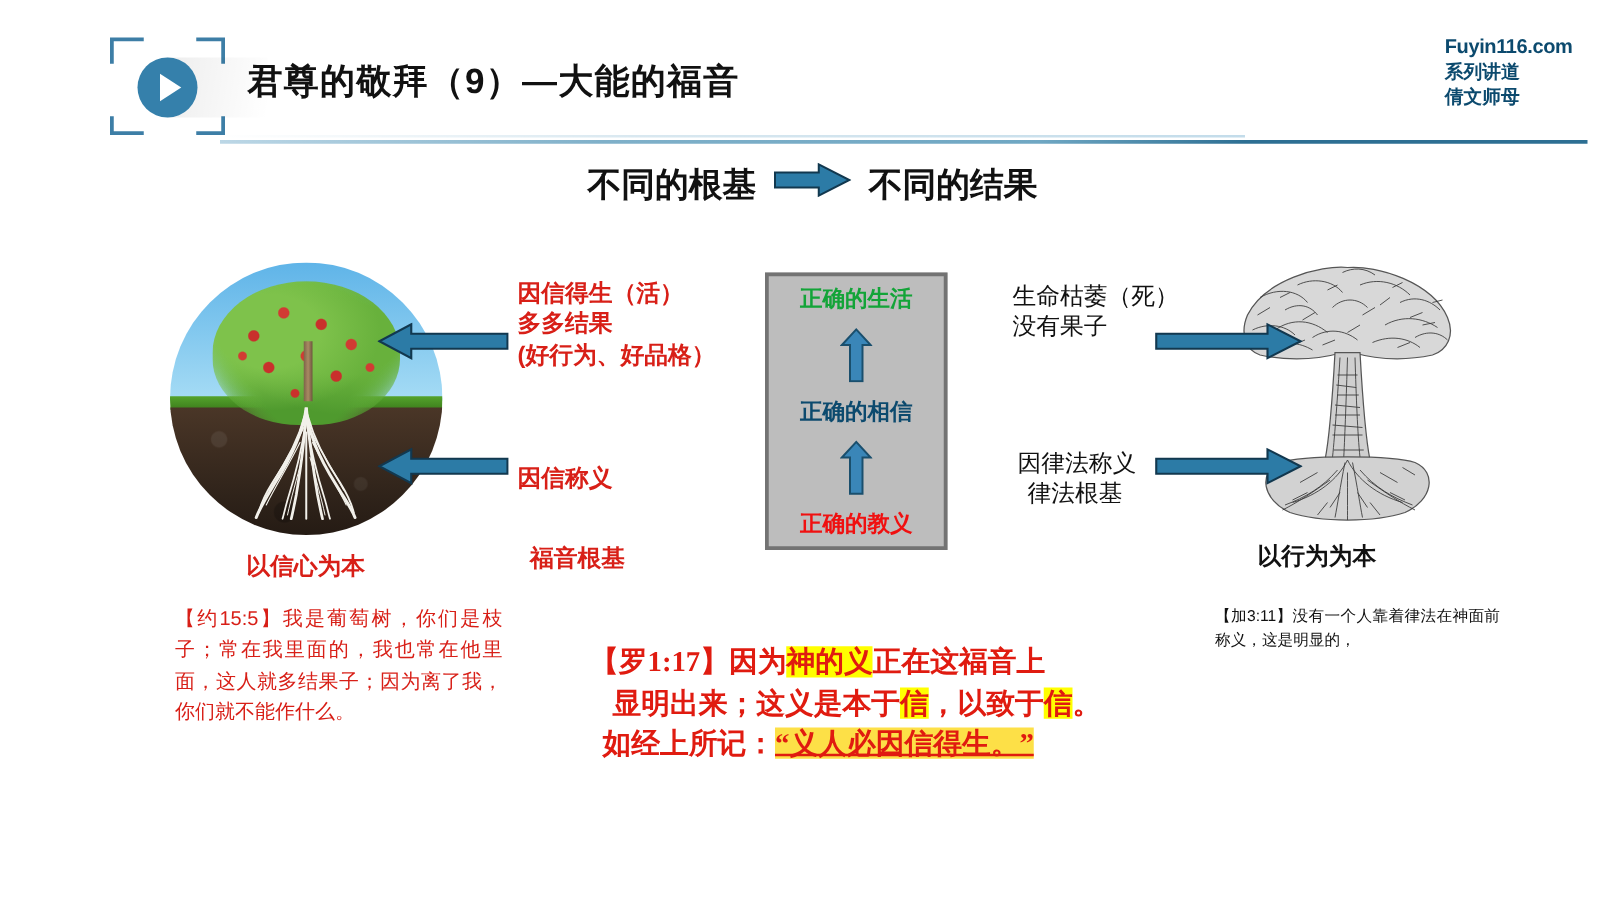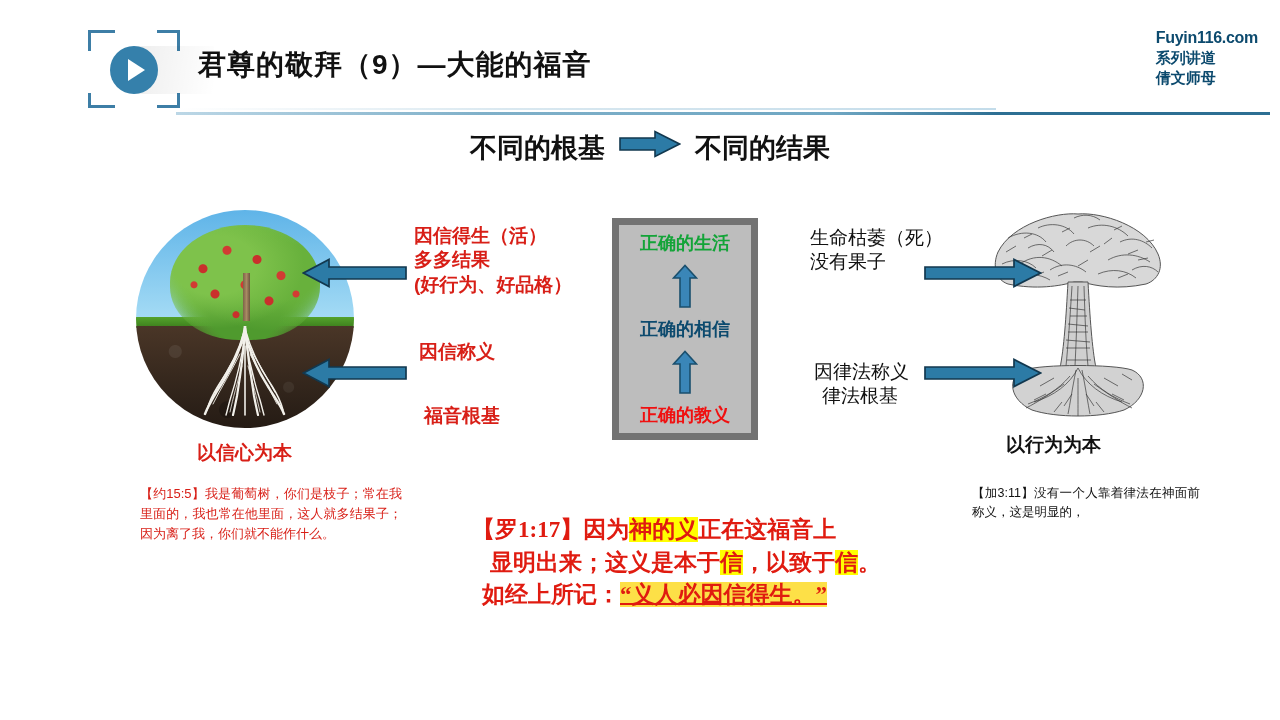--- a/index.html
+++ b/index.html
@@ -109,37 +109,37 @@
   
   .callout{position:absolute;white-space:nowrap;line-height:1.28;}
   .red{color:#d81f17;}
   .blk{color:#111;}
   .c-f22b{font-size:19px;font-weight:bold;}
   .c-f20b{font-size:19px;font-weight:normal;}
 
   
   .gpanel{
     position:absolute;left:612px;top:218px;width:146px;height:222px;
-    background:#bdbdbd;border:7px solid #737373;
+    background:#bdbdbd;border:3px solid #737373;
     display:flex;flex-direction:column;align-items:center;justify-content:space-between;
     padding:6px 0 6px 0;box-sizing:border-box;
   }
   .gp-txt{font-size:18px;font-weight:bold;white-space:nowrap;}
   .gp-green{color:#13a438;}
   .gp-blue{color:#0c4a6e;}
   .gp-red{color:#f01010;}
   .up-arrow{width:26px;height:44px;}
 
   
   .cap{position:absolute;font-size:19px;font-weight:bold;white-space:nowrap;}
 
   
   .scr-left{
     position:absolute;left:140px;top:484px;width:262px;
-    color:#d81f17;font-size:13px;line-height:1.55;text-align:justify;
+    color:#d81f17;font-size:16px;line-height:1.55;text-align:justify;
   }
   .scr-right{
     position:absolute;left:972px;top:484px;width:228px;
     color:#111;font-size:12.5px;line-height:1.55;text-align:justify;
   }
   .scr-center{
     position:absolute;left:472px;top:514px;width:440px;
     color:#e01b10;font-size:23px;font-weight:bold;line-height:1.42;
     font-family:"Liberation Serif","DejaVu Serif",serif;
   }
@@ -213,21 +213,21 @@
   <svg class="barrow" style="left:302px;top:358px;width:105px;height:30px;" viewBox="0 0 105 30">
     <path d="M104 9 H27 V1.5 L1.5 15 L27 28.5 V21 H104 Z" fill="#2c7ba6" stroke="#12384f" stroke-width="1.7"></path>
   </svg>
 
   <div class="callout c-f22b red" style="left:414px;top:224px;">
     <div>因信得生（活）</div>
     <div>多多结果</div>
     <div>(好行为、好品格）</div>
   </div>
 
-  <div class="callout c-f22b red" style="left:414px;top:340px;text-align:center;">
+  <div class="callout c-f22b red" style="left:414px;top:372px;">
     <div>因信称义</div>
     <div style="padding-left:10px;margin-top:40px;">福音根基</div>
   </div>
 
   <div class="cap red" style="left:197px;top:440px;">以信心为本</div>
 
   <div class="scr-left">【约15:5】我是葡萄树，你们是枝子；常在我里面的，我也常在他里面，这人就多结果子；因为离了我，你们就不能作什么。</div>
 
   <div class="gpanel">
     <div class="gp-txt gp-green">正确的生活</div>

